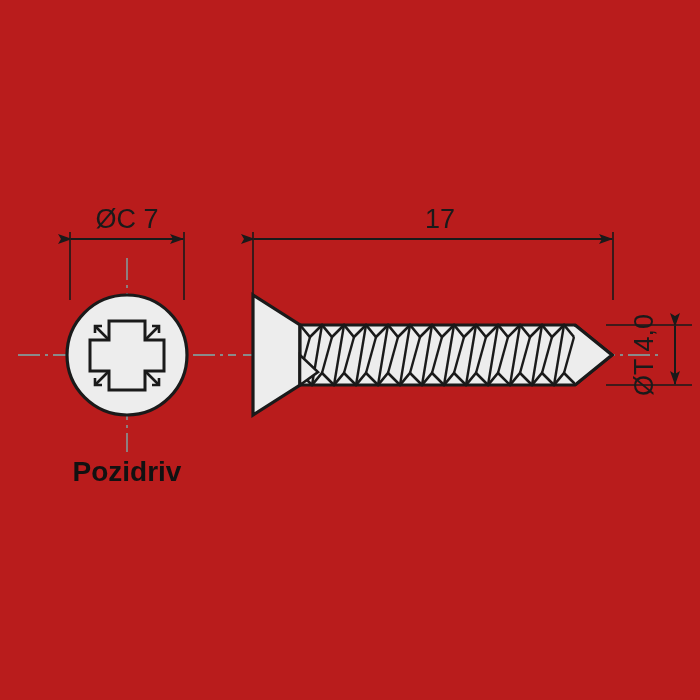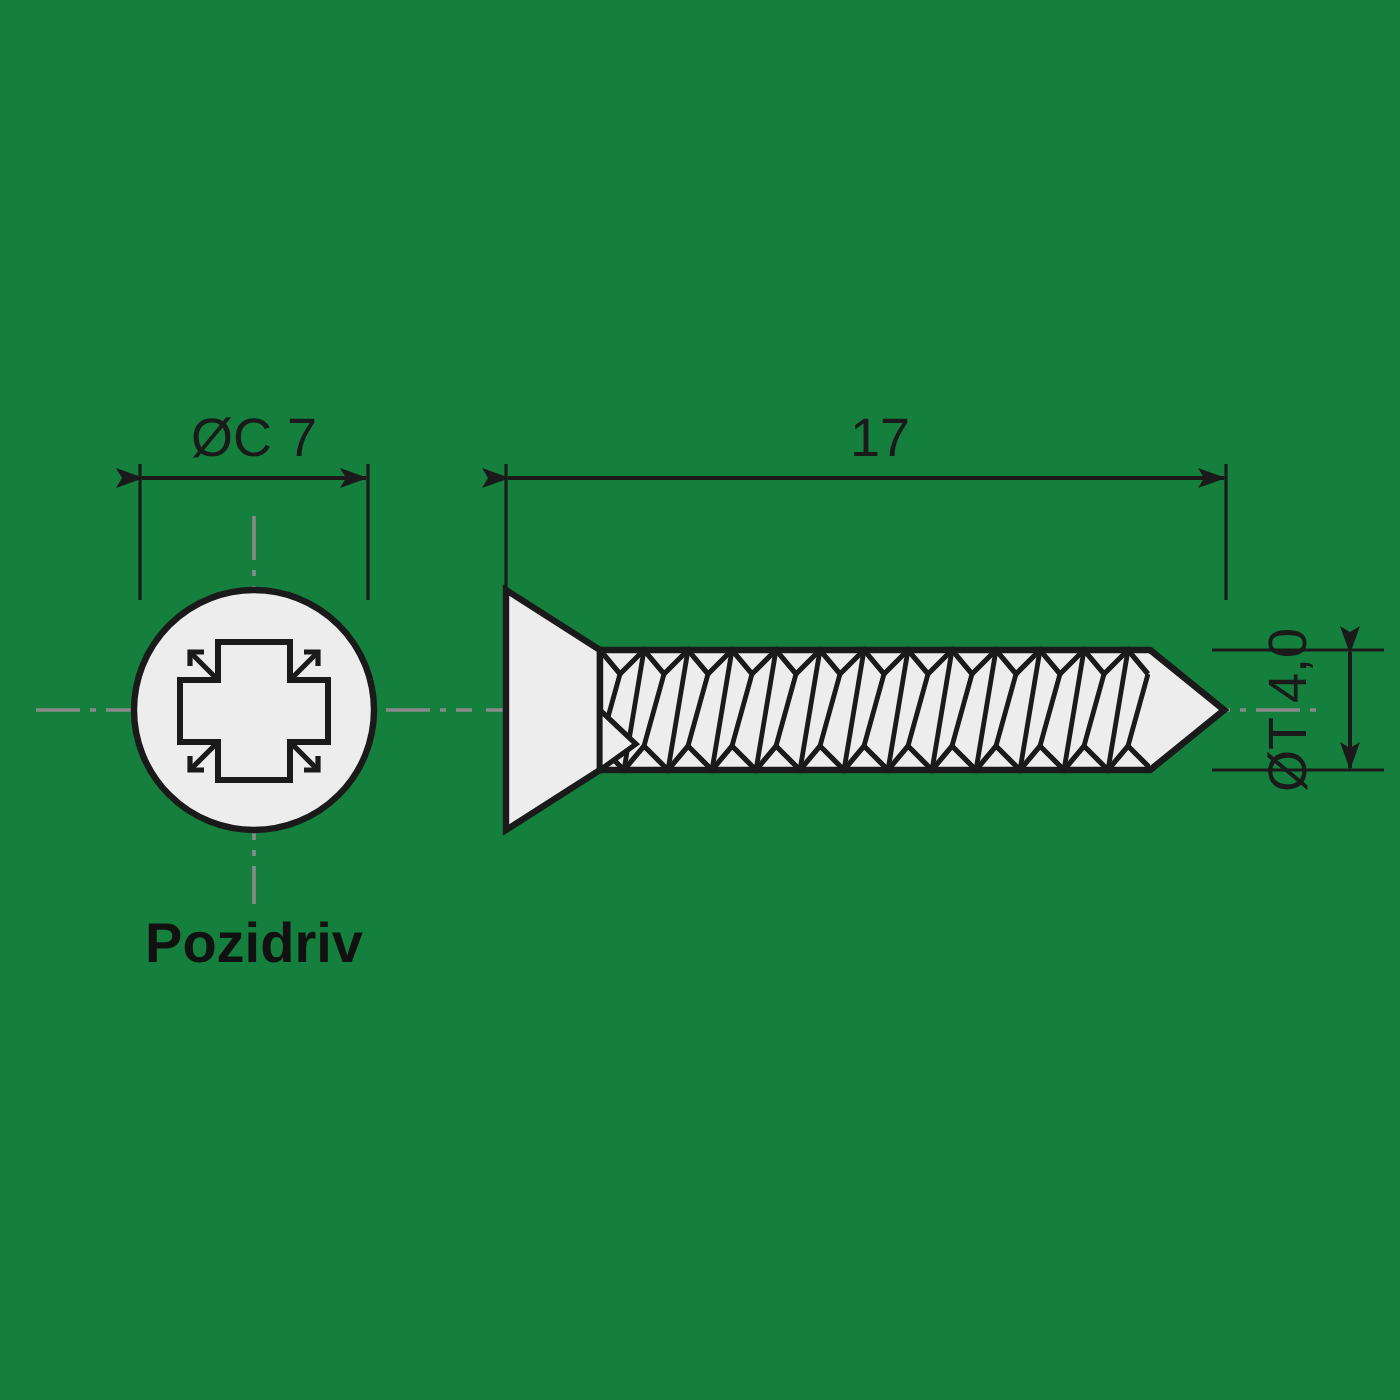--- a/index.html
+++ b/index.html
@@ -1,18 +1,18 @@
 <!DOCTYPE html>
 <html><head>
 <meta charset="utf-8">
 <style>
   html,body{margin:0;padding:0;background:#ffffff;}
   body{width:700px;height:700px;overflow:hidden;
        font-family:"Liberation Sans","DejaVu Sans",sans-serif;}
-  #stage{position:relative;width:700px;height:700px;background:#15803d;}
+  #stage{position:relative;width:700px;height:700px;background:#b91c1c;}
   svg{display:block;}
   .dimtext{font-family:"Liberation Sans","DejaVu Sans",sans-serif;
            font-size:27px;fill:#1a1a1a;}
   .labeltext{font-family:"Liberation Sans","DejaVu Sans",sans-serif;
              font-size:28px;font-weight:bold;fill:#111111;}
 </style>
 </head>
 <body>
 
 <div id="stage">

